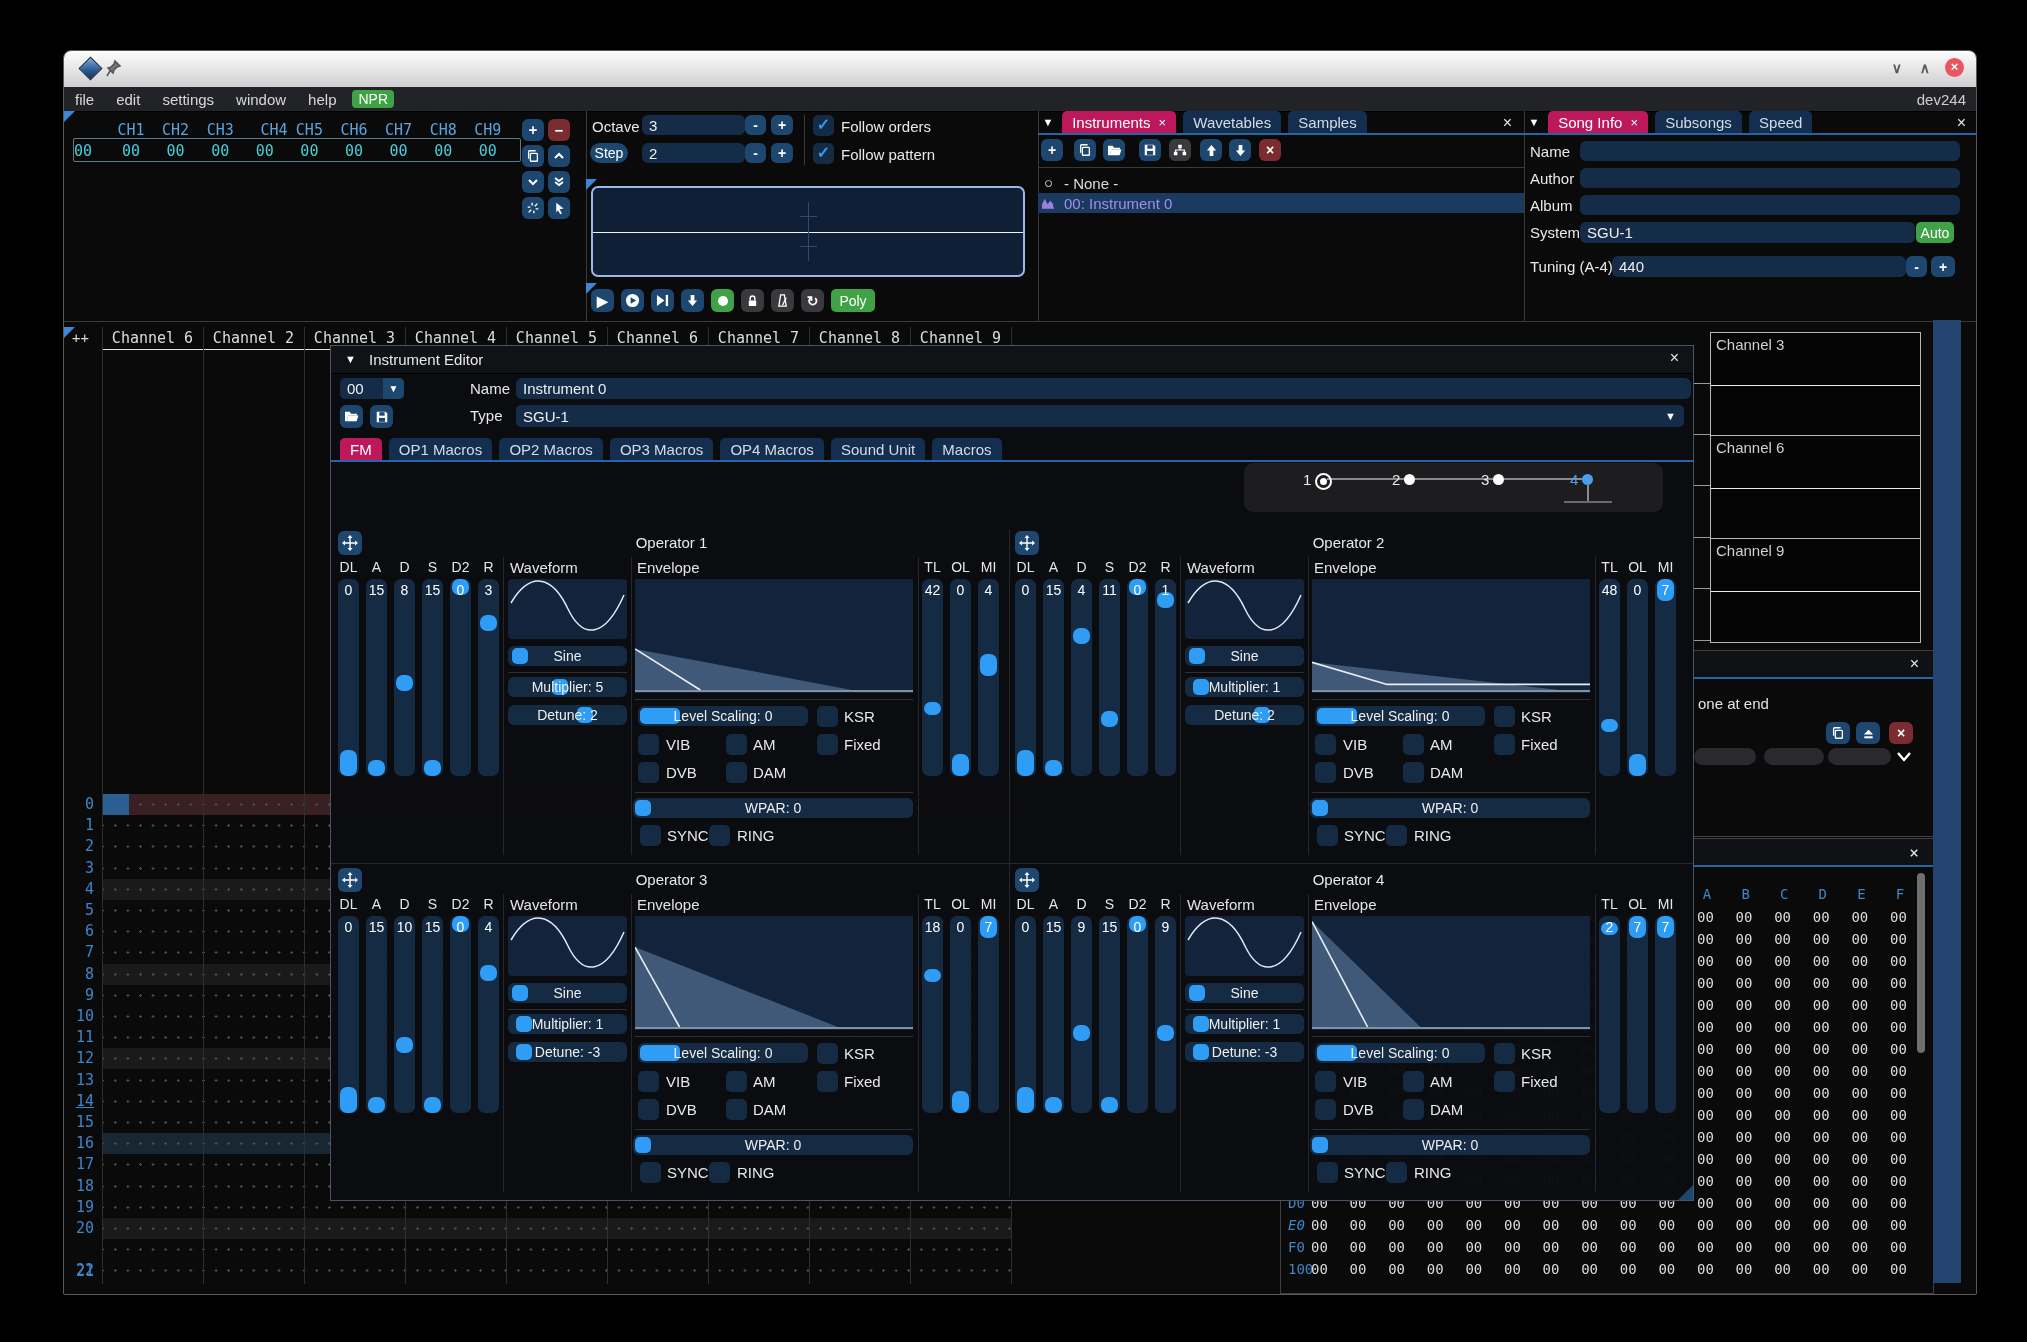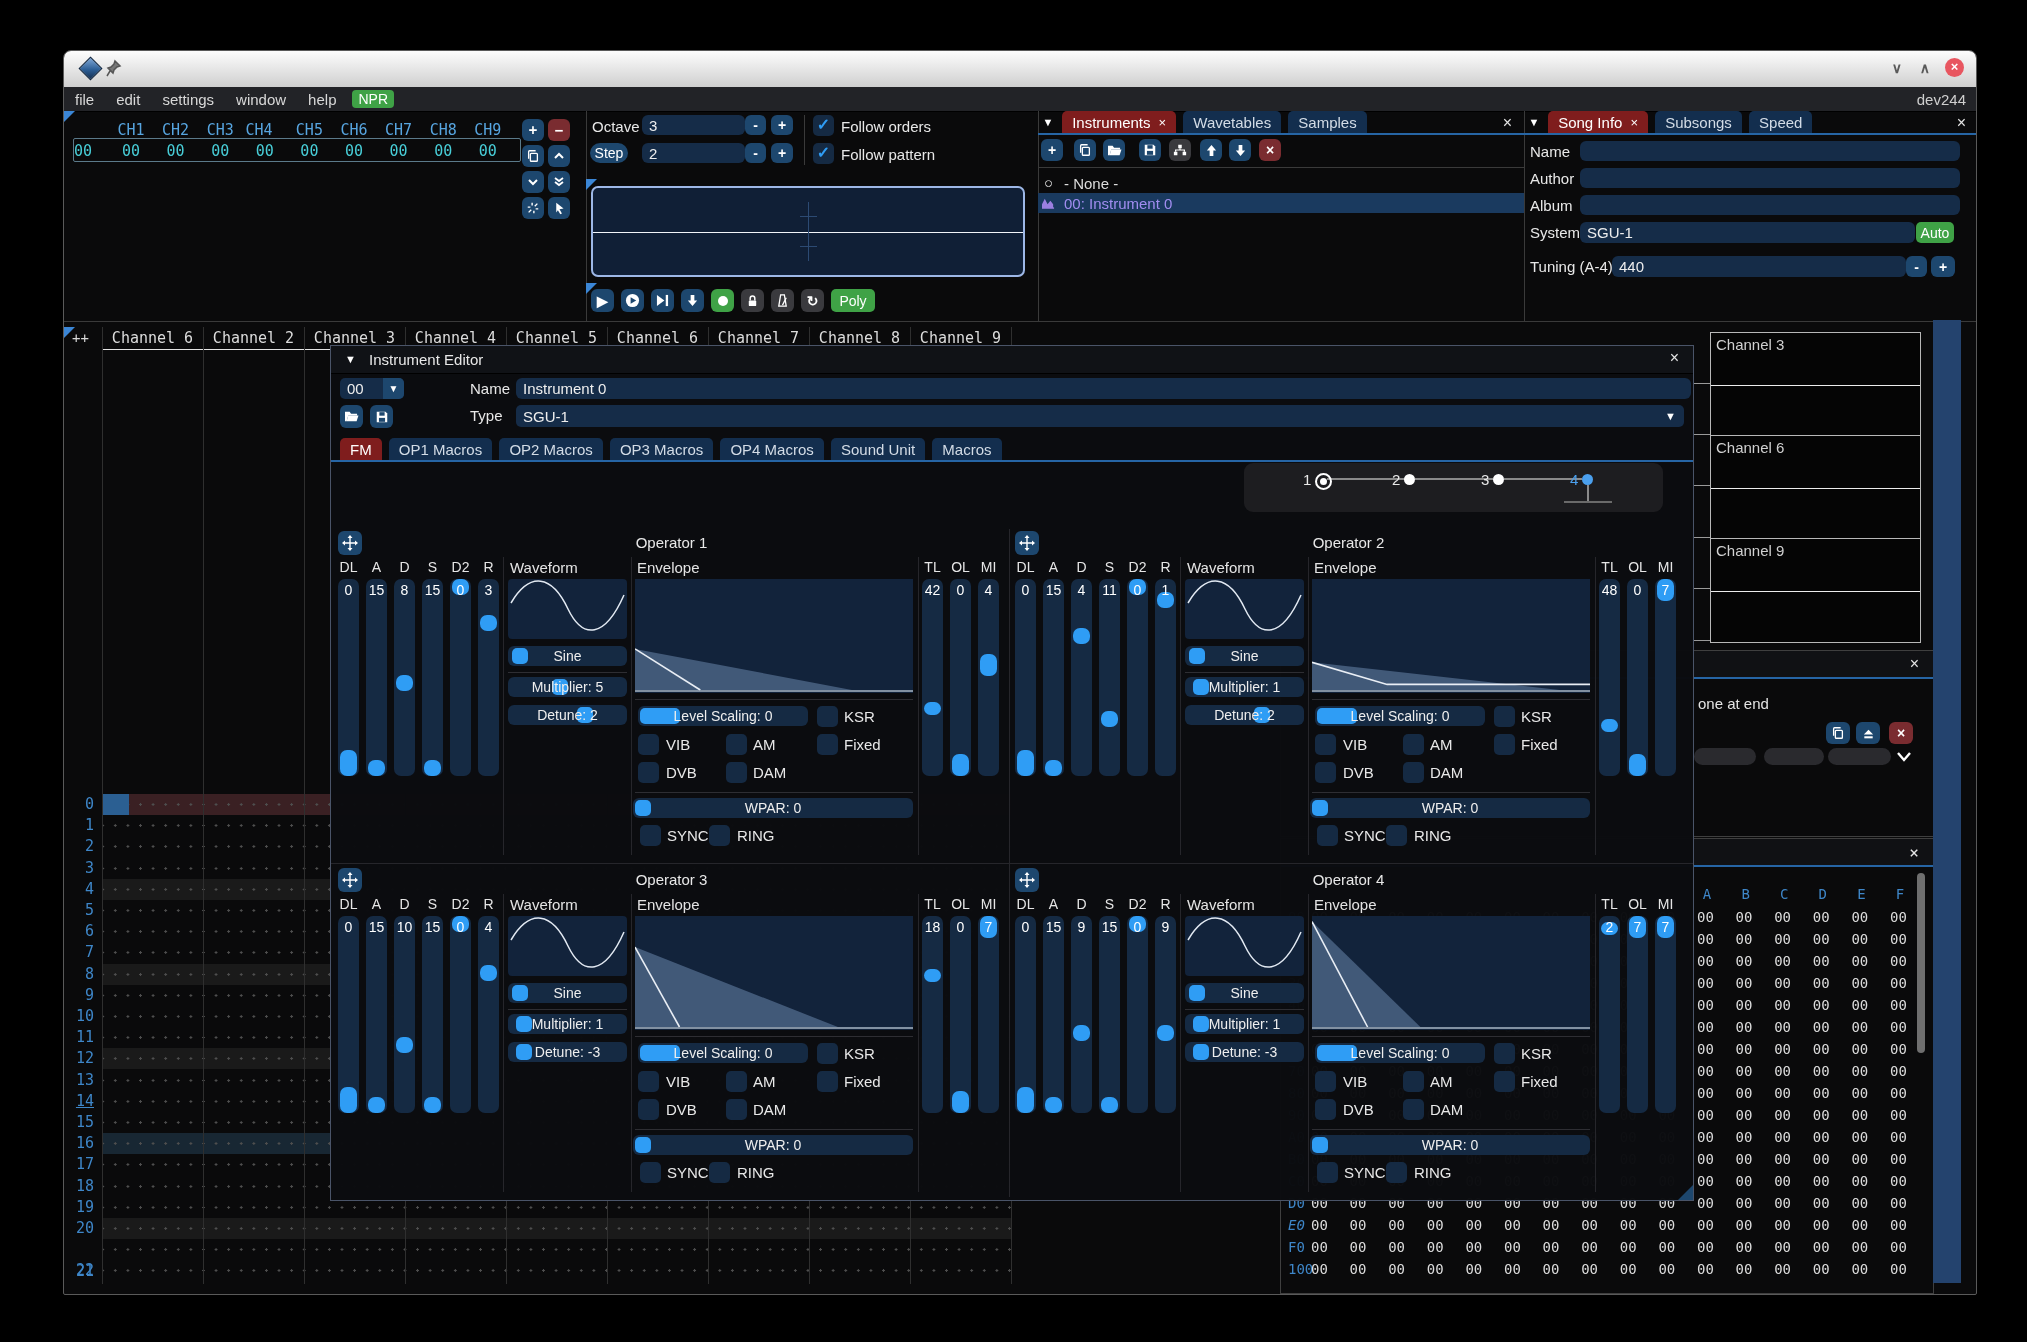--- a/index.html
+++ b/index.html
@@ -45,21 +45,21 @@
   #orow{position:absolute;left:9px;top:27px;width:446px;height:22px;border:1px solid #5b7a8a;border-radius:2px;}
   
   #osc{position:absolute;left:5px;top:75px;width:430px;height:87px;background:#101f36;
        border:2px solid #9db7e6;border-radius:7px;}
   #osc .mid{position:absolute;left:0;top:50%;width:100%;height:1px;background:#f2f5fa;}
   #osc .tick{position:absolute;background:#2c4a73;}
   
   .tabbar{position:absolute;left:0;top:0;width:100%;height:22px;}
   .tab{position:relative;display:inline-flex;align-items:center;height:22px;padding:0 10px;background:#132e4e;
        color:#d3dce6;font-size:15px;border-radius:5px 5px 0 0;margin-right:3px;vertical-align:top;}
-  .tab.active{background:#7f1d1d;color:#fff;}
+  .tab.active{background:#be185d;color:#fff;}
   .tab .tx{margin-left:8px;font-size:13px;}
   .tabrule{position:absolute;left:0;top:22px;width:100%;height:2px;background:#2665a5;}
   .collapse-ic{display:inline-block;width:20px;color:#fff;font-size:11px;text-align:center;vertical-align:top;
                line-height:22px;}
   .panelclose{position:absolute;top:3px;color:#e6e6e6;font-size:16px;}
   
   .selrow{position:absolute;left:0;width:100%;height:20px;background:#1a3a5f;}
   
   .greenbtn{position:absolute;background:#3fa246;border-radius:5px;color:#fff;display:flex;align-items:center;
             justify-content:center;font-size:14px;}
@@ -156,21 +156,21 @@
     </div>
 
     <div id="strip">
 
       <div class="panel mono" style="left:0;width:522px">
         <div class="fold" style="left:0;top:0"></div>
         <div id="ordhead">
             <div class="ohead" style="left: 67px;">CH1</div>
             <div class="ohead" style="left: 111.6px;">CH2</div>
             <div class="ohead" style="left: 156.2px;">CH3</div>
-            <div class="ohead" style="left: 195px;">CH4</div>
+            <div class="ohead" style="left: 210px;">CH4</div>
             <div class="ohead" style="left: 245.4px;">CH5</div>
             <div class="ohead" style="left: 290px;">CH6</div>
             <div class="ohead" style="left: 334.6px;">CH7</div>
             <div class="ohead" style="left: 379.2px;">CH8</div>
             <div class="ohead" style="left: 423.8px;">CH9</div>
           </div>
         <div id="orow"></div>
         <div id="ordcells">
             <div class="ocell" style="left: 67px;">00</div>
             <div class="ocell" style="left: 111.6px;">00</div>

